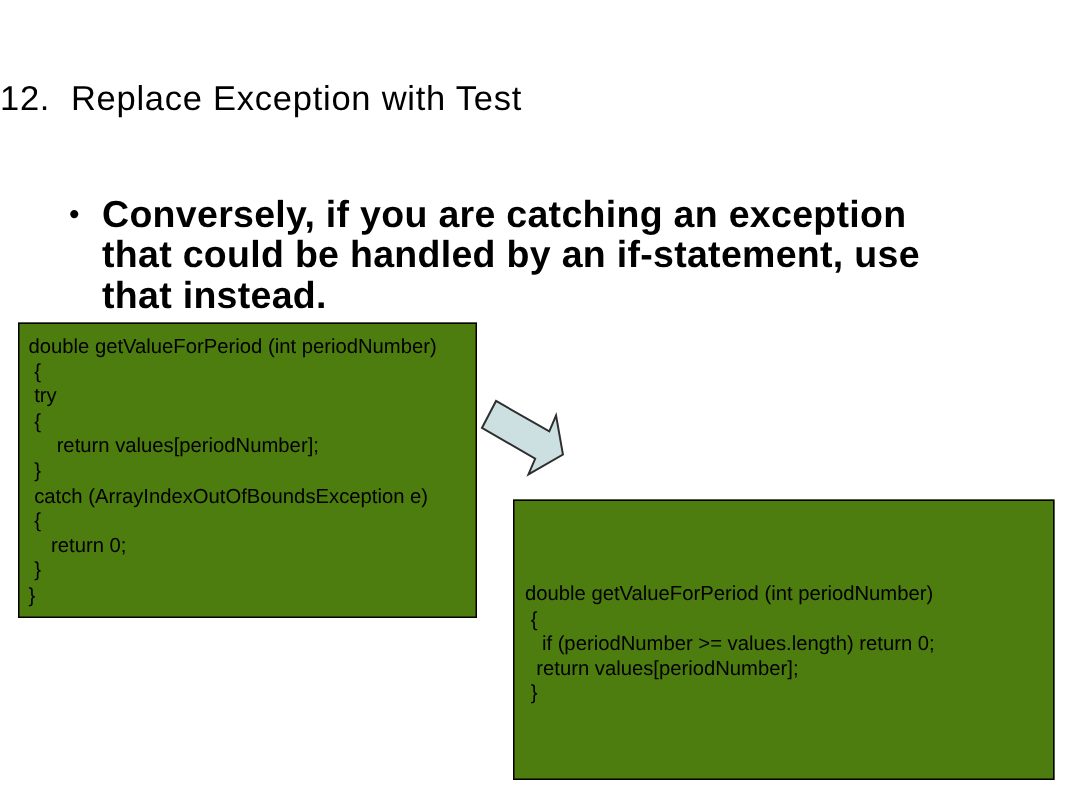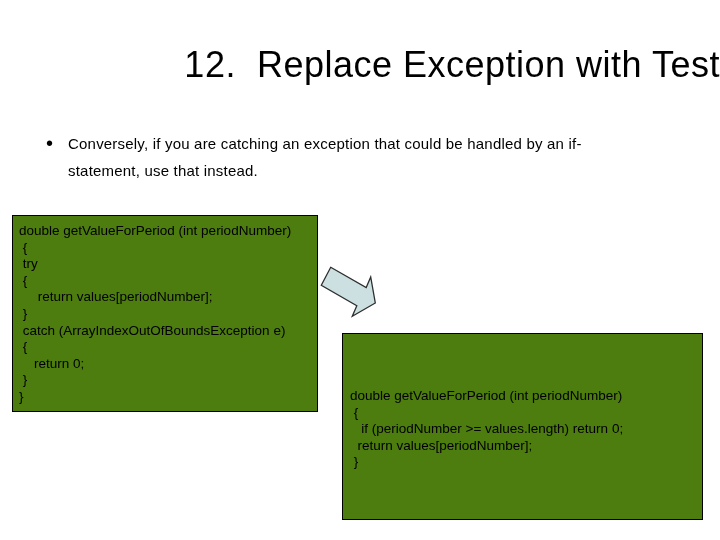--- a/index.html
+++ b/index.html
@@ -15,22 +15,22 @@
     color: #000000;
     font-family: "Liberation Sans", sans-serif;
     overflow: hidden;
   }
   .title {
     position: absolute;
     top: 44px;
     left: 0;
     width: 720px;
     margin: 0;
-    text-align: right;
-    font-size: 36px;
+    text-align: left;
+    font-size: 23px;
     line-height: 42px;
     font-weight: 400;
     letter-spacing: 0.5px;
     white-space: pre;
   }
   .bullet-row {
     position: absolute;
     left: 46px;
     top: 130px;
     display: flex;
@@ -38,23 +38,24 @@
   }
   .bullet-marker {
     font-size: 20px;
     line-height: 27px;
     margin-right: 15px;
     flex: 0 0 auto;
   }
   .bullet-text {
     margin: 0;
     width: 575px;
-    font-size: 15px;
+    font-size: 25px;
     line-height: 27px;
     letter-spacing: 0.2px;
+    font-weight: bold;
   }
   .code-box {
     position: absolute;
     margin: 0;
     box-sizing: border-box;
     border: 1px solid #000000;
     background: #4d7c0f;
     font-family: "Liberation Sans", sans-serif;
     font-size: 13.5px;
     line-height: 16.6px;

